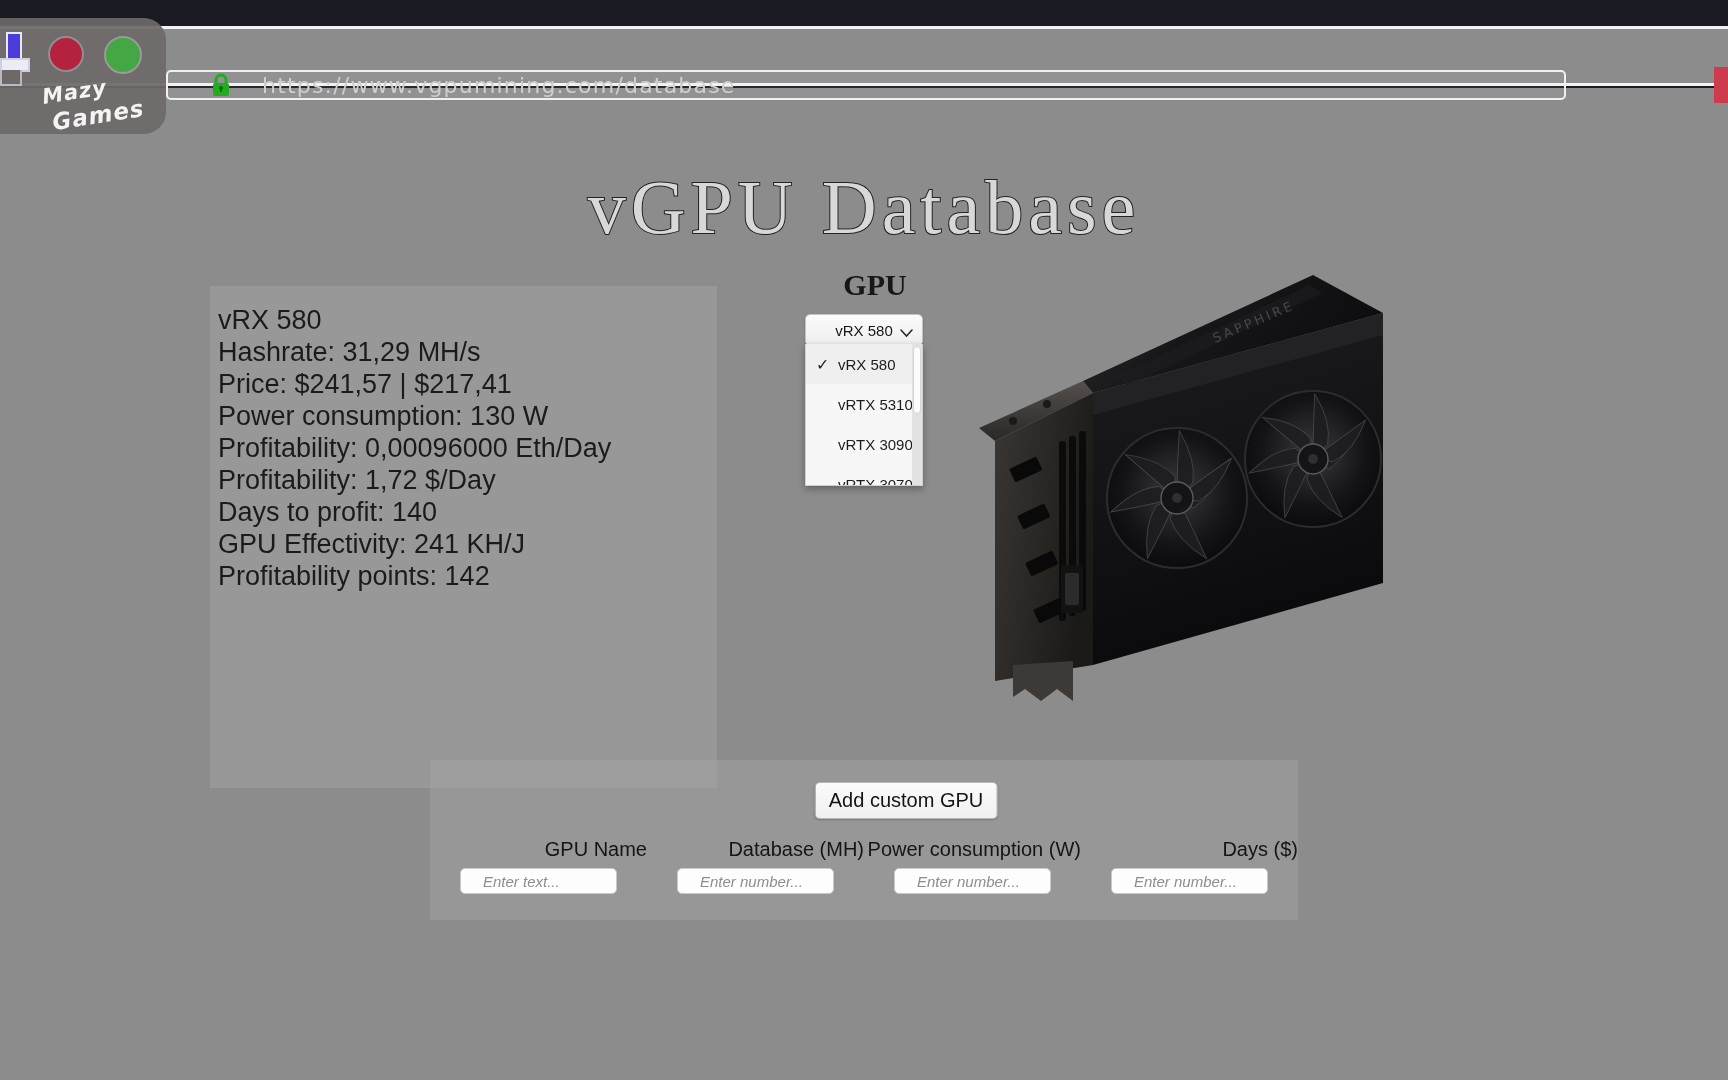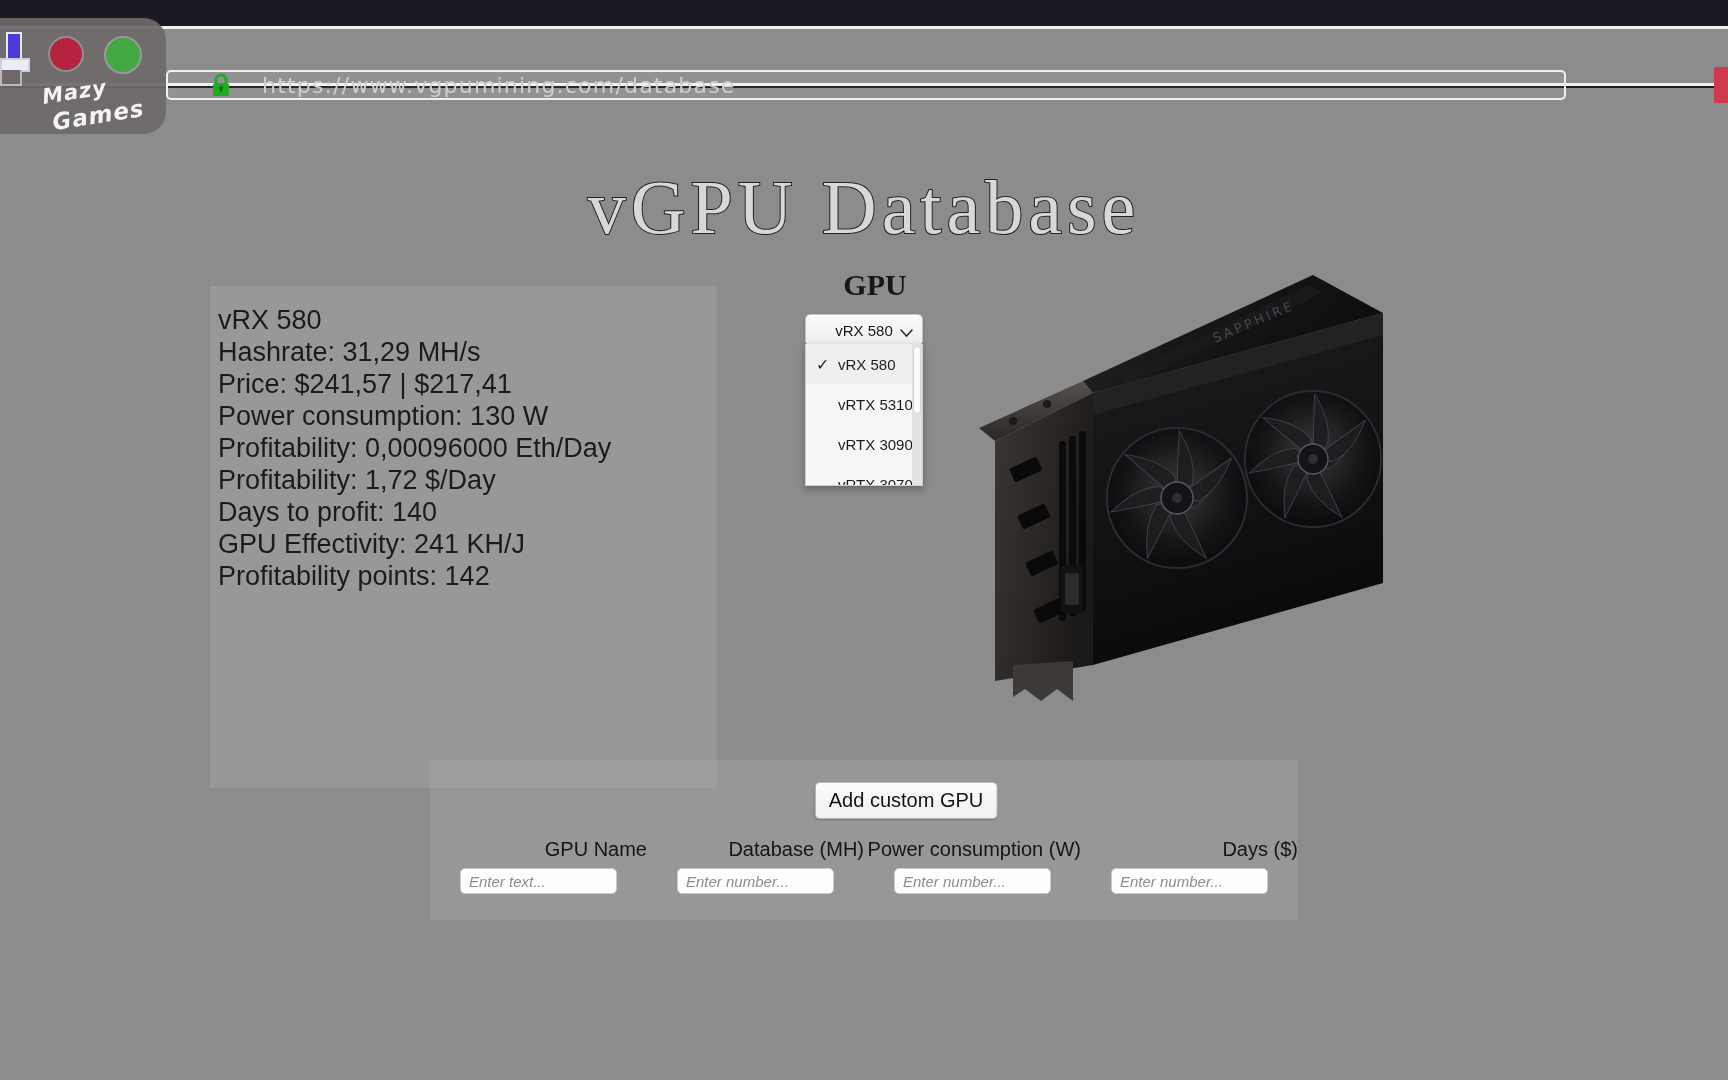--- a/index.html
+++ b/index.html
@@ -216,21 +216,21 @@
     margin-bottom: 7px;
     white-space: nowrap;
     text-align: right;
   }
   .field-label.small { font-size: 20px; }
   .field-input {
     width: 157px; height: 26px;
     border: 1px solid #c9c9c9;
     border-radius: 5px;
     background: #fdfdfd;
-    padding: 0 8px;
+    padding: 0 22px;
     font-size: 15px;
     font-family: "Liberation Sans", sans-serif;
     color: #222;
   }
   .field-input::placeholder { color: #8d8d8d; font-style: italic; }
 </style>
 </head>
 <body>
 
 <div id="browser-chrome">

